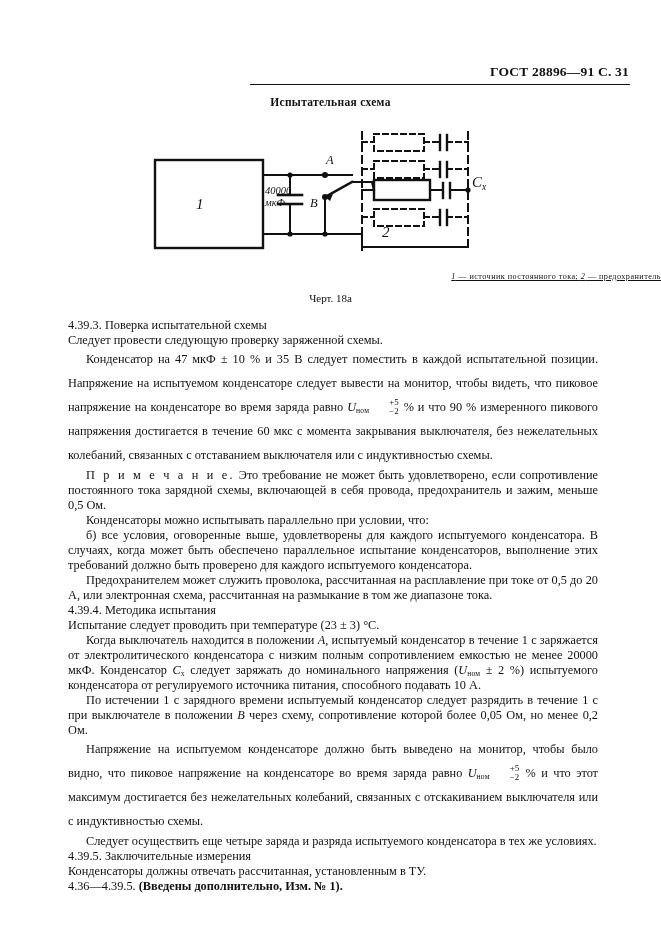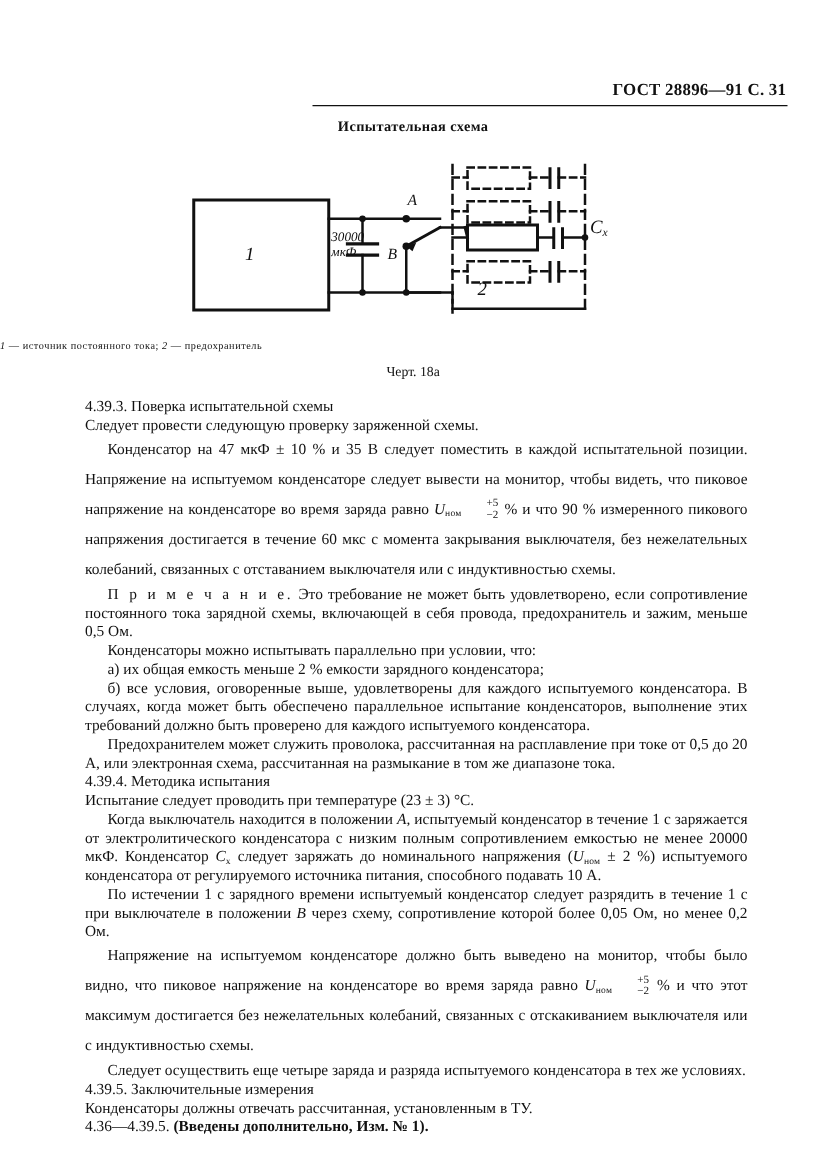--- a/index.html
+++ b/index.html
@@ -55,23 +55,24 @@
   .fig-wrap {
     position: absolute;
     left: 0; top: 112px;
     width: 661px;
     height: 155px;
   }
   .fig-legend {
     position: absolute;
     left: 0; right: 0;
     top: 272px;
-    text-align: left;
+    text-align: right;
     font-size: 8.2px;
     letter-spacing: 0.45px;
+    text-decoration: underline;
   }
   .fig-legend i { font-style: italic; }
   .fig-number {
     position: absolute;
     left: 0; right: 0;
     top: 292px;
     text-align: center;
     font-size: 11px;
   }
 
@@ -189,21 +190,21 @@
         <line x1="440" y1="98" x2="440" y2="113" stroke-width="2.4"></line>
         <line x1="447" y1="98" x2="447" y2="113" stroke-width="2.4"></line>
         <line x1="447" y1="105" x2="468" y2="105" stroke-dasharray="5,4"></line>
       </g>
     </svg>
 
     
     <div style="position:absolute;left:196px;top:84px;font-style:italic;font-size:15px;">1</div>
 
     <div style="position:absolute;left:265px;top:73px;font-style:italic;font-size:10.5px;line-height:1.12;">
-      <div>30000</div>
+      <div>40000</div>
       <div>мкФ</div>
     </div>
 
     <div style="position:absolute;left:326px;top:41px;font-style:italic;font-size:12.5px;">A</div>
 
     <div style="position:absolute;left:310px;top:84px;font-style:italic;font-size:12.5px;">B</div>
 
     <div style="position:absolute;left:382px;top:112px;font-style:italic;font-size:15px;">2</div>
 
     <div style="position:absolute;left:472px;top:62px;font-style:italic;font-size:15px;white-space:nowrap;"><span>C</span><span class="sub">x</span></div>
@@ -218,21 +219,20 @@
     <p class="noindent">4.39.3.  Поверка испытательной схемы</p>
 
     <p class="noindent">Следует провести следующую проверку заряженной схемы.</p>
 
     <p class="tall"><span>Конденсатор на 47 мкФ ± 10 % и 35 В следует поместить в каждой испытательной позиции. Напряжение на испытуемом конденсаторе следует вывести на монитор, чтобы видеть, что пиковое напряжение на конденсаторе во время заряда равно  </span><span class="nw"><span class="it">U</span><span class="sub">ном</span><span class="frac"><span>+5</span><span>−2</span></span></span><span> % и что 90 % измеренного пикового напряжения достигается в течение 60 мкс с момента закрывания выключателя, без нежелательных колебаний, связанных с отставанием выключателя или с индуктивностью схемы.</span></p>
 
     <p><span class="sp">П р и м е ч а н и е.</span><span>  Это требование не может быть удовлетворено, если сопротивление постоянного тока зарядной схемы, включающей в себя провода, предохранитель и зажим, меньше 0,5 Ом.</span></p>
 
     <p>Конденсаторы можно испытывать параллельно при условии, что:</p>
 
-    <p>а)  их общая емкость меньше 2 % емкости зарядного конденсатора;</p>
 
     <p>б)  все условия, оговоренные выше, удовлетворены для каждого испытуемого конденсатора. В случаях, когда может быть обеспечено параллельное испытание конденсаторов, выполнение этих требований должно быть проверено для каждого испытуемого конденсатора.</p>
 
     <p>Предохранителем может служить проволока, рассчитанная на расплавление при токе от 0,5 до 20 А, или электронная схема, рассчитанная на размыкание в том же диапазоне тока.</p>
 
     <p class="noindent">4.39.4.  Методика испытания</p>
 
     <p class="noindent">Испытание следует проводить при температуре (23 ± 3) °С.</p>
 
     <p><span>Когда выключатель находится в положении </span><span class="it">A</span><span>, испытуемый конденсатор в течение 1  с заряжается от электролитического конденсатора с низким полным сопротивлением емкостью не менее 20000 мкФ. Конденсатор </span><span class="nw"><span class="it">C</span><span class="sub">х</span></span><span> следует заряжать до номинального напряжения (</span><span class="nw"><span class="it">U</span><span class="sub">ном</span></span><span> ± 2 %) испытуемого конденсатора от регулируемого источника питания, способного подавать 10 А.</span></p>

